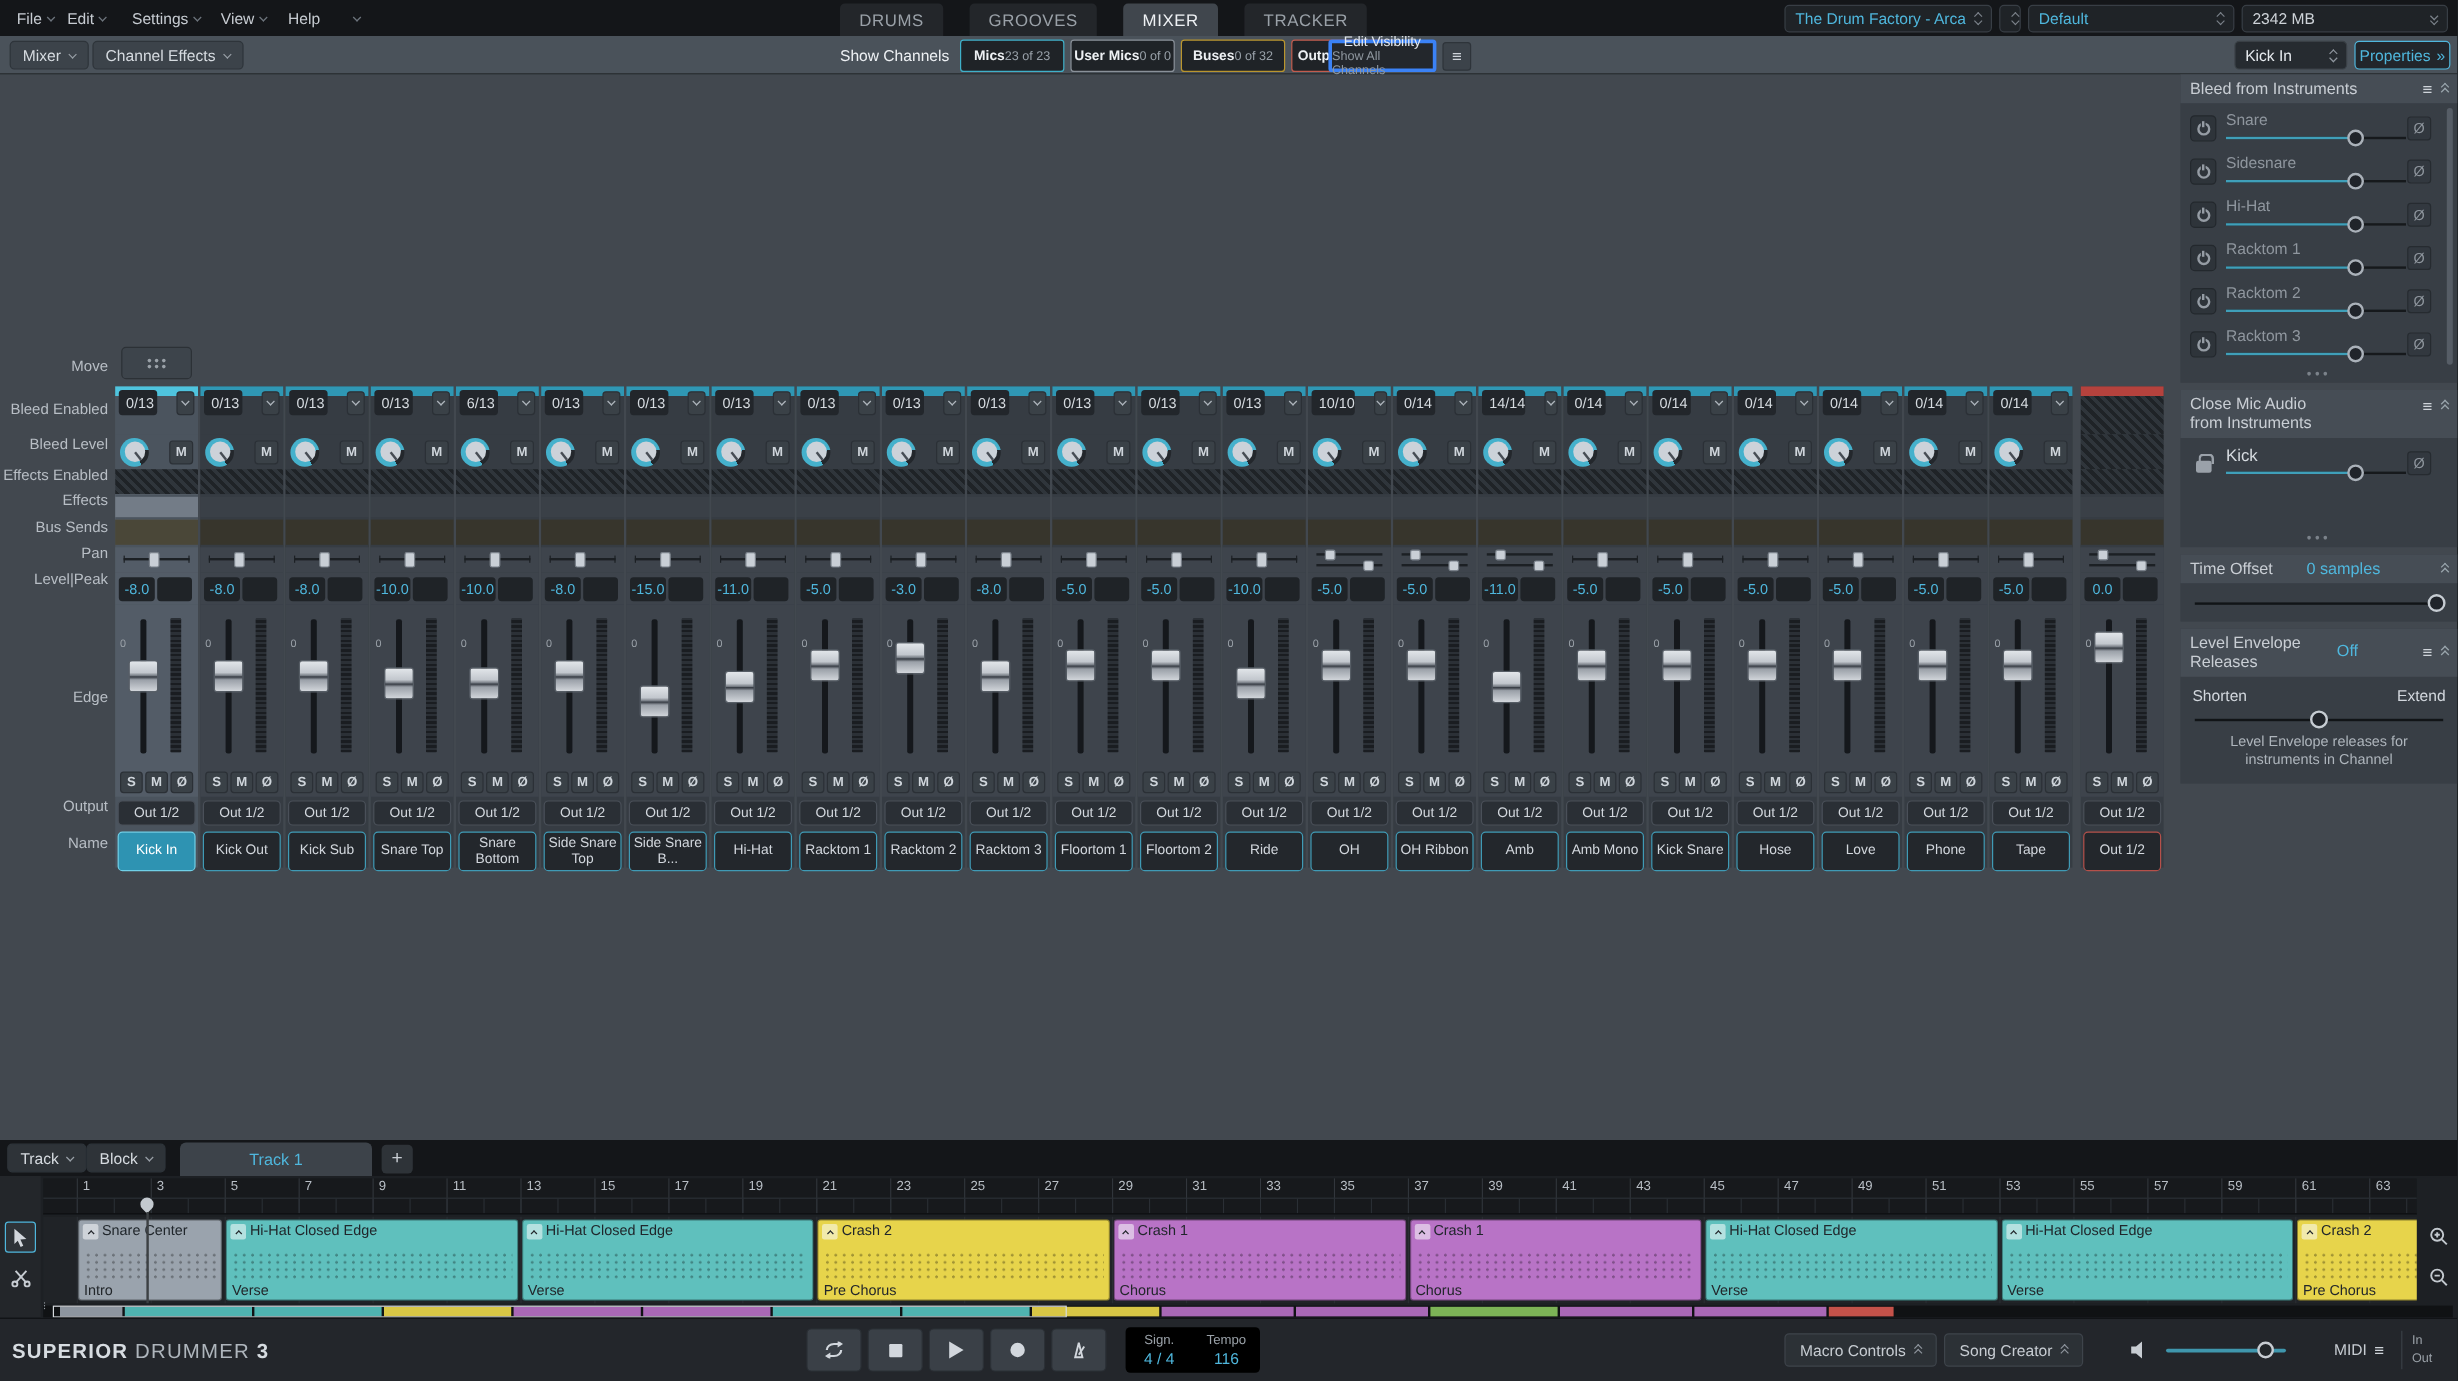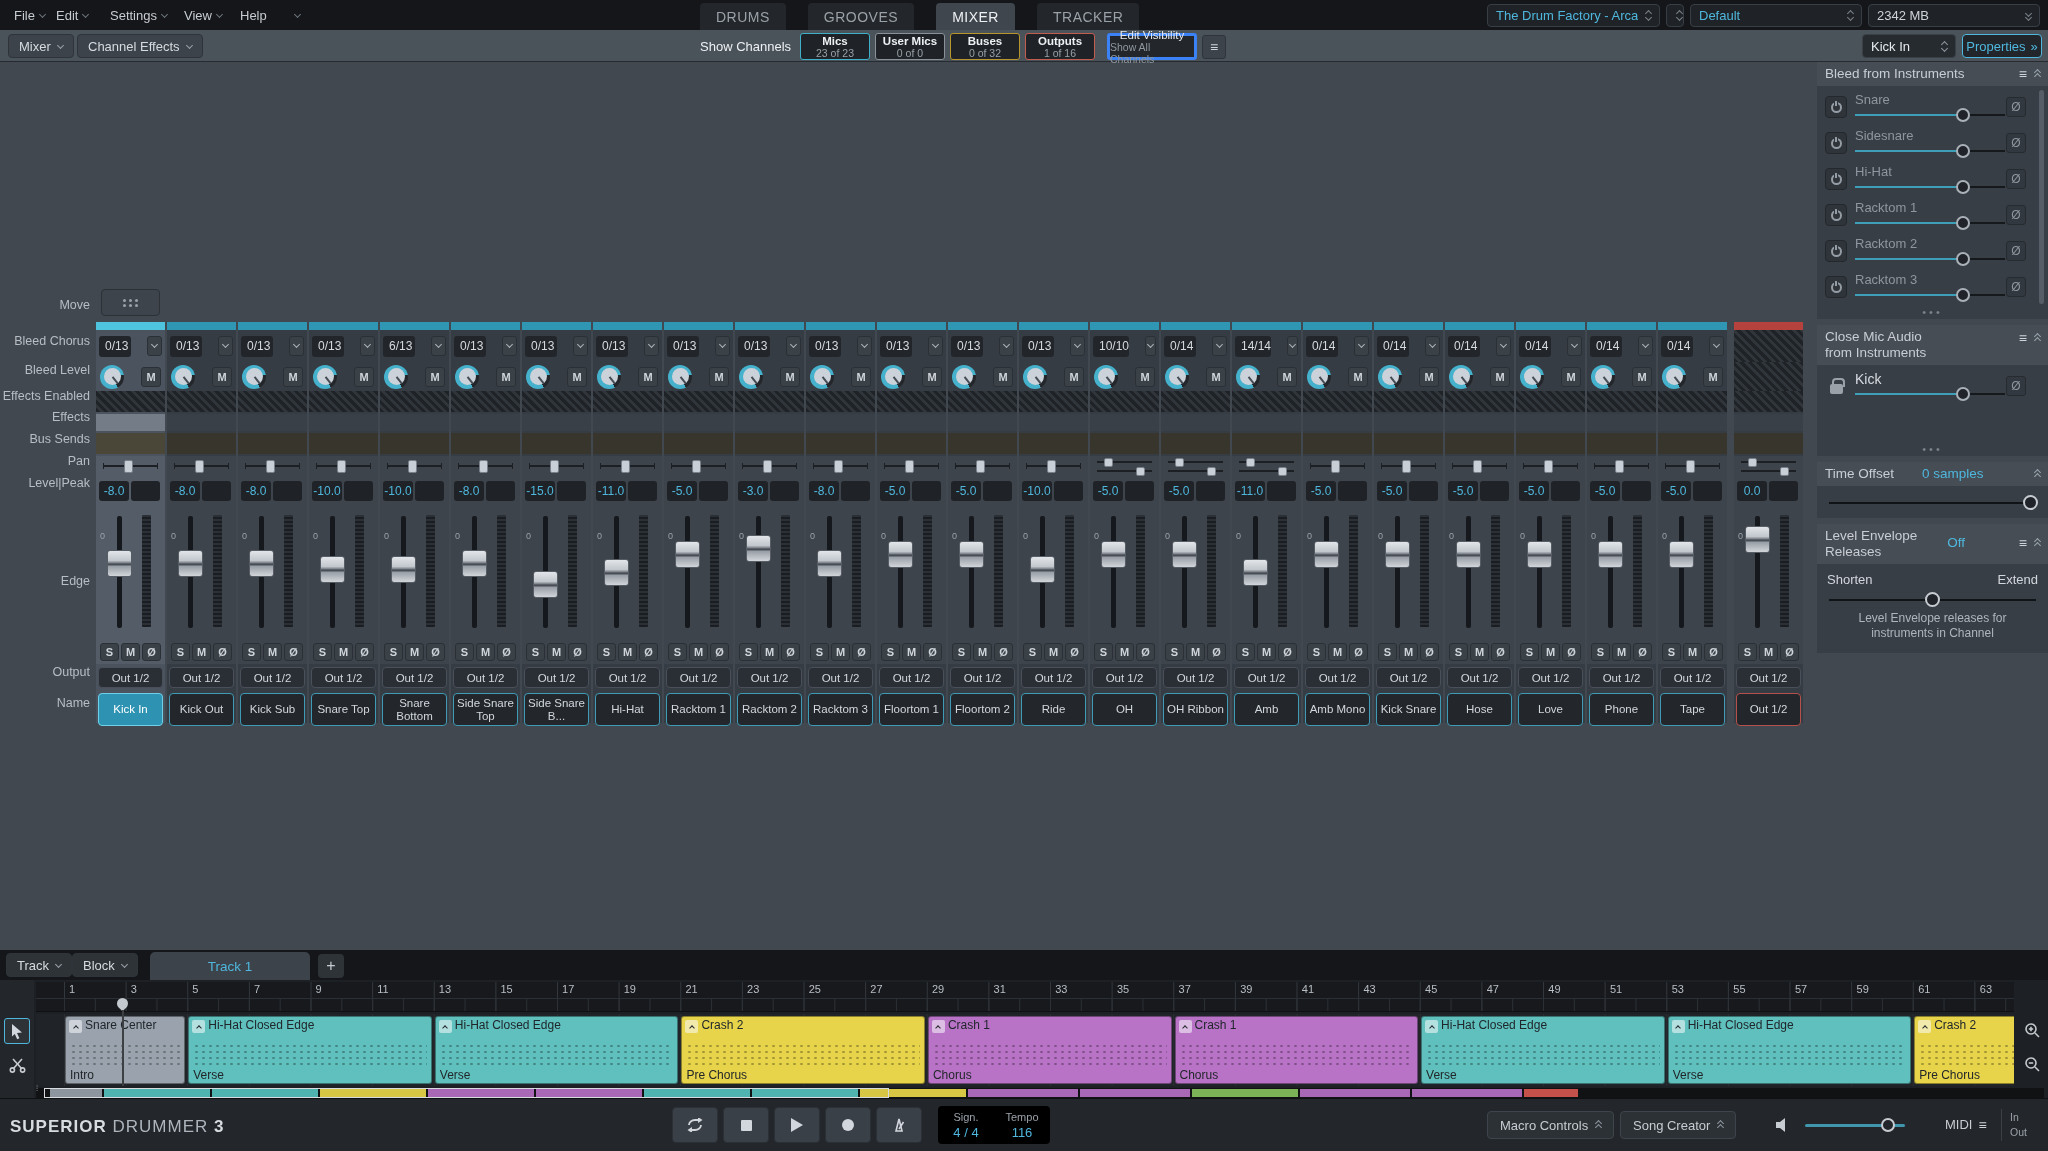--- a/index.html
+++ b/index.html
@@ -35,22 +35,22 @@
   
   #toolbar2 { position:absolute; left:0; top:30px; width:2048px; height:32px; background:#4a525a;
               border-bottom:1px solid #272b2f; }
   .tb-btn { position:absolute; top:4px; height:24px; background:#3c434a; border:1px solid #2e343a;
             border-radius:4px; display:flex; align-items:center; gap:7px; padding:0 10px;
             font-size:13px; color:#d6dbe0; }
   .tb-btn .chv { color:#9aa1a8; margin-top:-2px; }
   #show-channels-label { position:absolute; left:700px; top:0; height:32px; display:flex;
             align-items:center; font-size:13px; color:#eef1f4; }
   #filters { position:absolute; left:800px; top:3px; display:flex; gap:5px; }
-  .filter-btn { width:70px; height:27px; background:#1f2327; border-radius:3px; display:flex;
-            flex-direction:column; align-items:center; justify-content:center; line-height:12px; }
+  .filter-btn { width:87px; height:27px; background:#1f2327; border-radius:3px; display:flex;
+            flex-direction:row; align-items:center; justify-content:center; line-height:12px; }
   .filter-btn .f1 { font-size:11.5px; color:#eef1f4; font-weight:bold; }
   .filter-btn .f2 { font-size:10.5px; color:#98a0a8; }
   #edit-visibility { position:absolute; left:1107px; top:3px; width:90px; height:27px; background:#23272c;
             border:3px solid #3b82f6; border-radius:3px; display:flex; flex-direction:column;
             align-items:center; justify-content:center; line-height:12px; }
   #edit-visibility .f1 { font-size:11.5px; color:#e6eaee; }
   #edit-visibility .f2 { font-size:10.5px; color:#8f979f; }
   #tb-burger { position:absolute; left:1202px; top:5px; width:24px; height:24px; background:#3c434a;
             border:1px solid #2e343a; border-radius:3px; display:flex; align-items:center; justify-content:center; }
   #channel-select { left:1862px; width:94px; top:4px; position:absolute; height:24px; background:#262b30;
@@ -71,21 +71,21 @@
   .strip.out { margin-left:5px; margin-right:0; }
   .move-handle { position:absolute; top:-33px; left:5px; right:5px; height:27px; background:#3d444b;
            border:1px solid #2c3136; border-radius:4px; display:none; align-items:center; justify-content:center; }
   .sel .move-handle { display:flex; }
   .move-dots { width:3px; height:3px; border-radius:50%; background:#9aa1a8;
            box-shadow:6px 0 0 #9aa1a8, -6px 0 0 #9aa1a8, 0 5px 0 #9aa1a8, 6px 5px 0 #9aa1a8, -6px 5px 0 #9aa1a8; margin-top:-5px; }
   .hdr { height:8px; background:#2f97b4; }
   .sel .hdr { background:#4fc4de; }
   .out .hdr { background:#b5423d; }
   .row { position:relative; }
-  .r-bleed-en { height:27px; background:var(--bg1); display:flex; align-items:center; padding:16px 3px; gap:16px; }
+  .r-bleed-en { height:27px; background:var(--bg1); display:flex; align-items:flex-end; padding:16px 3px; gap:16px; }
   .bleed-val { width:41px; height:21px; background:#22262b; border-radius:3px; color:#d6dbe0;
            font-size:12px; display:flex; align-items:center; padding-left:6px; }
   .mini-btn { width:20px; height:20px; background:#3a4147; border:1px solid #2b3036; border-radius:3px;
            color:#cfd5db; font-size:11px; font-weight:bold; display:flex; align-items:center; justify-content:center; }
   .mini-btn .chv { color:#aeb5bc; margin-top:-3px; }
   .r-bleed-lv { height:29px; background:var(--bg1); display:flex; align-items:center; padding:0 4px; justify-content:space-between; }
   .knob { position:relative; width:24px; height:24px; border-radius:50%;
            background:conic-gradient(from 150deg, #45b1cc 0 290deg, #23272c 290deg 360deg); }
   .knob-in { position:absolute; inset:3.5px; border-radius:50%; background:#ccd2d9; }
   .knob-in::after { content:""; position:absolute; left:62%; bottom:1px; width:2px; height:8px;
@@ -325,21 +325,21 @@
         </span>
     </div>
     <div id="properties-btn">
       <span>Properties</span>
       <span>»</span>
     </div>
   </div>
 
   <div id="row-labels">
       <div class="rl" style="top: 298px;">Move</div>
-      <div class="rl" style="top: 334px;">Bleed Chorus</div>
+      <div class="rl" style="top: 334px;">Bleed Enabled</div>
       <div class="rl" style="top: 363px;">Bleed Level</div>
       <div class="rl" style="top: 389px;">Effects Enabled</div>
       <div class="rl" style="top: 410px;">Effects</div>
       <div class="rl" style="top: 432px; padding-left: 20px;">Bus Sends</div>
       <div class="rl" style="top: 454px;">Pan</div>
       <div class="rl" style="top: 476px;">Level|Peak</div>
       <div class="rl" style="top: 574px;">Edge</div>
       <div class="rl" style="top: 665px;">Output</div>
       <div class="rl" style="top: 696px;">Name</div>
     </div>

